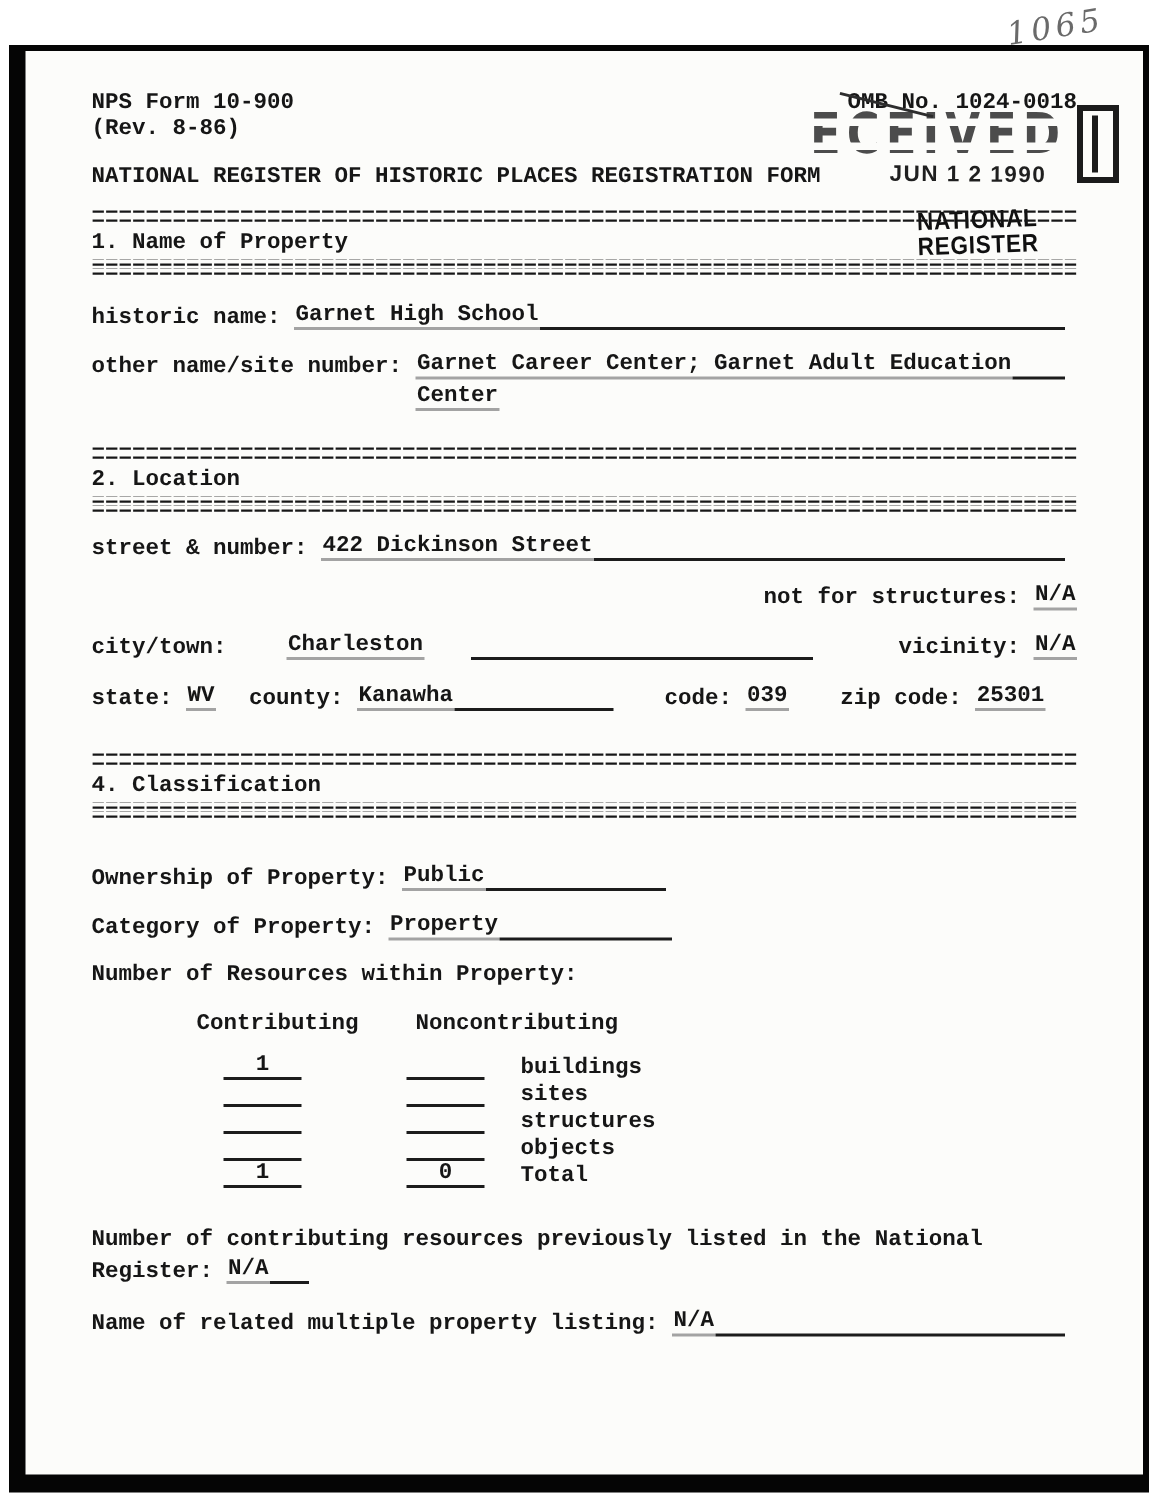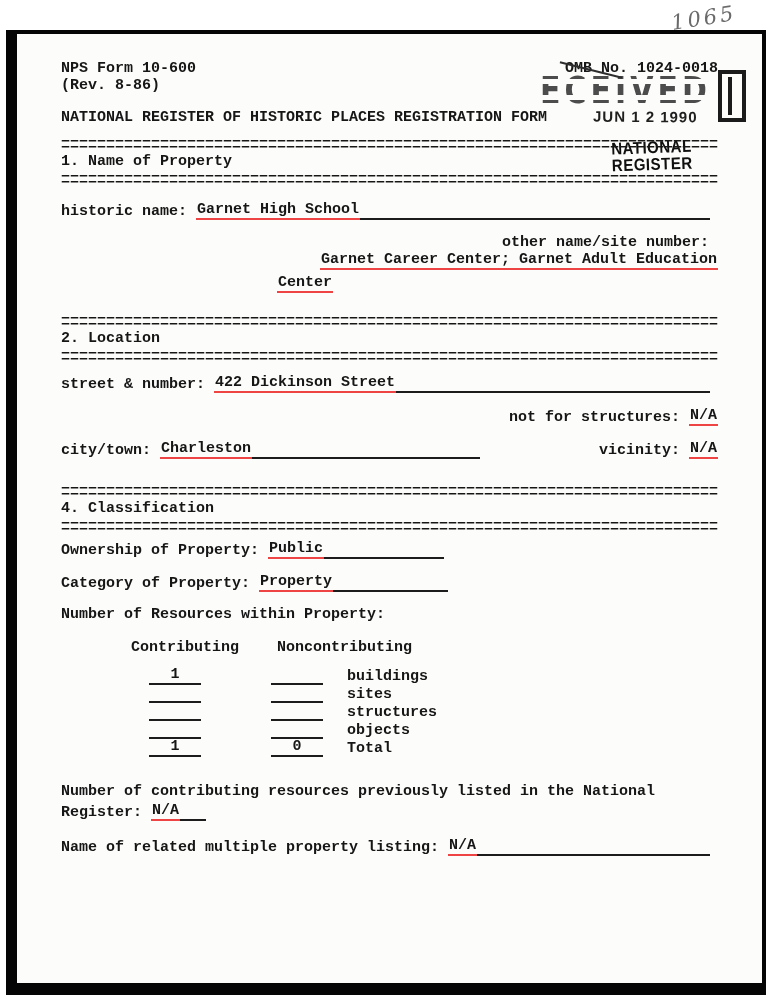--- a/index.html
+++ b/index.html
@@ -23,21 +23,21 @@
   .hdr-right { position:relative; }
   .omb-strike { position:absolute; left:-6px; top:9px; width:64px; height:2px;
     background:#2d2d2d; transform:rotate(14deg); }
   .dept { margin-top:16px; }
   .form-title { margin-top:15px; }
   .divider { margin-top:12px; }
   .divider .eq { height:6px; line-height:6px; overflow:hidden; white-space:nowrap; letter-spacing:0; }
   .sec-head { margin-top:3px; }
   .divider.tight { margin-top:3px; }
   .line { display:flex; align-items:flex-end; white-space:pre; }
-  .uv { border-bottom:2px solid #ef4444; padding:0 1px; }
+  .uv { border-bottom:2px solid #a3a3a3; padding:0 1px; }
   .fill { flex:1; border-bottom:2px solid #1c1c1c; margin-right:8px; height:0; }
   .ffix { display:inline-block; border-bottom:2px solid #1c1c1c; height:0; align-self:flex-end; }
   .line.right { justify-content:flex-end; }
   .mlauto { margin-left:auto; display:flex; align-items:flex-end; white-space:pre; }
   .sp { display:inline-block; }
   
   .res-cols { display:flex; margin-top:16px; white-space:pre; }
   .res-row { display:flex; align-items:flex-end; height:17px; margin-top:1px; }
   .res-c { width:52px; margin-left:88px; border-bottom:2px solid #1c1c1c; text-align:center; height:17px; line-height:17px; }
   .res-n { width:52px; margin-left:70px; border-bottom:2px solid #1c1c1c; text-align:center; height:17px; line-height:17px; }
@@ -75,21 +75,21 @@
   <div class="stamp-date">JUN 1 2 1990</div>
   <div class="stamp-nr">
     <div>NATIONAL</div>
     <div>REGISTER</div>
   </div>
 
   <div class="content">
 
     <div class="hdr-row">
       <div class="hdr-left">
-        <div>NPS Form 10-600</div>
+        <div>NPS Form 10-900</div>
         <div>(Rev. 8-86)</div>
       </div>
       <div class="hdr-right">
         <span>OMB No. 1024-0018</span>
         <span class="omb-strike"></span>
       </div>
     </div>
 
     <div class="form-title">NATIONAL REGISTER OF HISTORIC PLACES REGISTRATION FORM</div>
 
@@ -103,21 +103,21 @@
       <div class="eq">================================================================================</div>
         <div class="eq">================================================================================</div>
     </div>
 
     <div class="line" style="margin-top:16px;text-align:right;">
       <span>historic name: </span>
       <span class="uv">Garnet High School</span>
       <span class="fill"></span>
     </div>
 
-    <div class="line" style="margin-top:14px;flex-direction:column;">
+    <div class="line" style="margin-top:14px;">
       <span>other name/site number: </span>
       <span class="uv">Garnet Career Center; Garnet Adult Education</span>
       <span class="fill"></span>
     </div>
     <div class="line" style="margin-top:2px;">
       <span class="sp" style="width:216px;"></span>
       <span class="uv">Center</span>
     </div>
 
     <div class="divider" style="margin-top:22px;">
@@ -135,43 +135,57 @@
       <span>street &amp; number: </span>
       <span class="uv">422 Dickinson Street</span>
       <span class="fill"></span>
     </div>
 
     <div class="line right" style="margin-top:14px;">
       <span>not for structures: </span>
       <span class="uv">N/A</span>
     </div>
 
-    <div class="line" style="margin-top:14px;">
+    <div class="line" style="margin-top:14px;gap:31px;">
       <span>city/town: </span>
       <span class="uv">Charleston</span>
       <span class="ffix" style="width:228px;"></span>
       <span class="mlauto">
         <span>vicinity: </span>
         <span class="uv">N/A</span>
       </span>
     </div>
 
+    <div class="line" style="margin-top:15px;">
+      <span>state: </span>
+      <span class="uv">WV</span>
+      <span class="sp" style="width:22px;"></span>
+      <span>county: </span>
+      <span class="uv">Kanawha</span>
+      <span class="ffix" style="width:106px;"></span>
+      <span class="sp" style="width:34px;"></span>
+      <span>code: </span>
+      <span class="uv">039</span>
+      <span class="sp" style="width:34px;"></span>
+      <span>zip code: </span>
+      <span class="uv">25301</span>
+    </div>
 
     <div class="divider" style="margin-top:26px;">
       <div class="eq">================================================================================</div>
         <div class="eq">================================================================================</div>
     </div>
 
     <div class="sec-head">4. Classification</div>
     <div class="divider tight">
       <div class="eq">================================================================================</div>
         <div class="eq">================================================================================</div>
     </div>
 
-    <div class="line" style="margin-top:8px;">
+    <div class="line" style="margin-top:28px;">
       <span>Ownership of Property: </span>
       <span class="uv">Public</span>
       <span class="ffix" style="width:120px;"></span>
     </div>
 
     <div class="line" style="margin-top:14px;">
       <span>Category of Property: </span>
       <span class="uv">Property</span>
       <span class="ffix" style="width:115px;"></span>
     </div>

